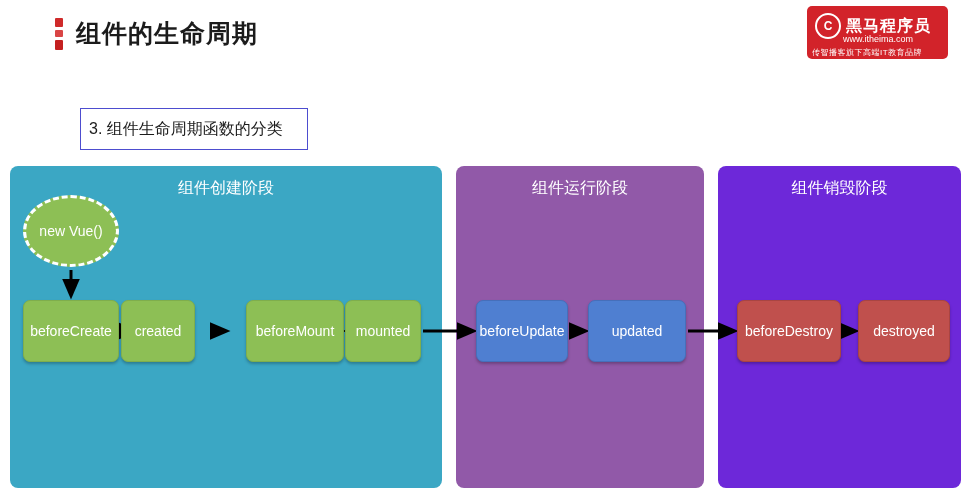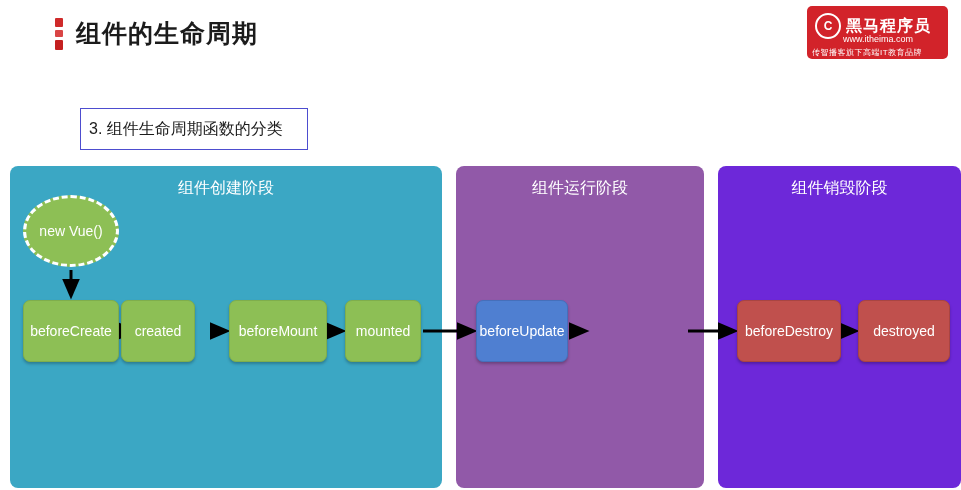--- a/index.html
+++ b/index.html
@@ -174,21 +174,21 @@
     box-sizing: border-box;
     color: #ffffff;
     font-size: 14px;
     display: flex;
     align-items: center;
     justify-content: center;
   }
 
   .n-beforeCreate { left: 23px;  top: 134px; width: 96px;  height: 62px; }
   .n-created      { left: 121px; top: 134px; width: 74px;  height: 62px; }
-  .n-beforeMount  { left: 229px; top: 134px; width: 98px;  height: 62px; }
+  .n-beforeMount  { left: 246px; top: 134px; width: 98px;  height: 62px; }
   .n-mounted      { left: 345px; top: 134px; width: 76px;  height: 62px; }
   .n-beforeUpdate { left: 476px; top: 134px; width: 92px;  height: 62px; }
   .n-updated      { left: 588px; top: 134px; width: 98px;  height: 62px; }
   .n-beforeDestroy{ left: 737px; top: 134px; width: 104px; height: 62px; }
   .n-destroyed    { left: 858px; top: 134px; width: 92px;  height: 62px; }
 
   svg.arrows {
     position: absolute;
     left: 0; top: 0;
     width: 961px; height: 324px;
@@ -253,16 +253,17 @@
   </svg>
 
   <div class="new-vue">new Vue()</div>
 
   <div class="node node-green n-beforeCreate">beforeCreate</div>
   <div class="node node-green n-created">created</div>
   <div class="node node-green n-beforeMount">beforeMount</div>
   <div class="node node-blue n-beforeUpdate">beforeUpdate</div>
 
   <div class="node node-green n-mounted">mounted</div>
+  <div class="node node-blue n-updated">updated</div>
 
   <div class="node node-red n-beforeDestroy">beforeDestroy</div>
   <div class="node node-red n-destroyed">destroyed</div>
 </div>
 
 </body></html>

